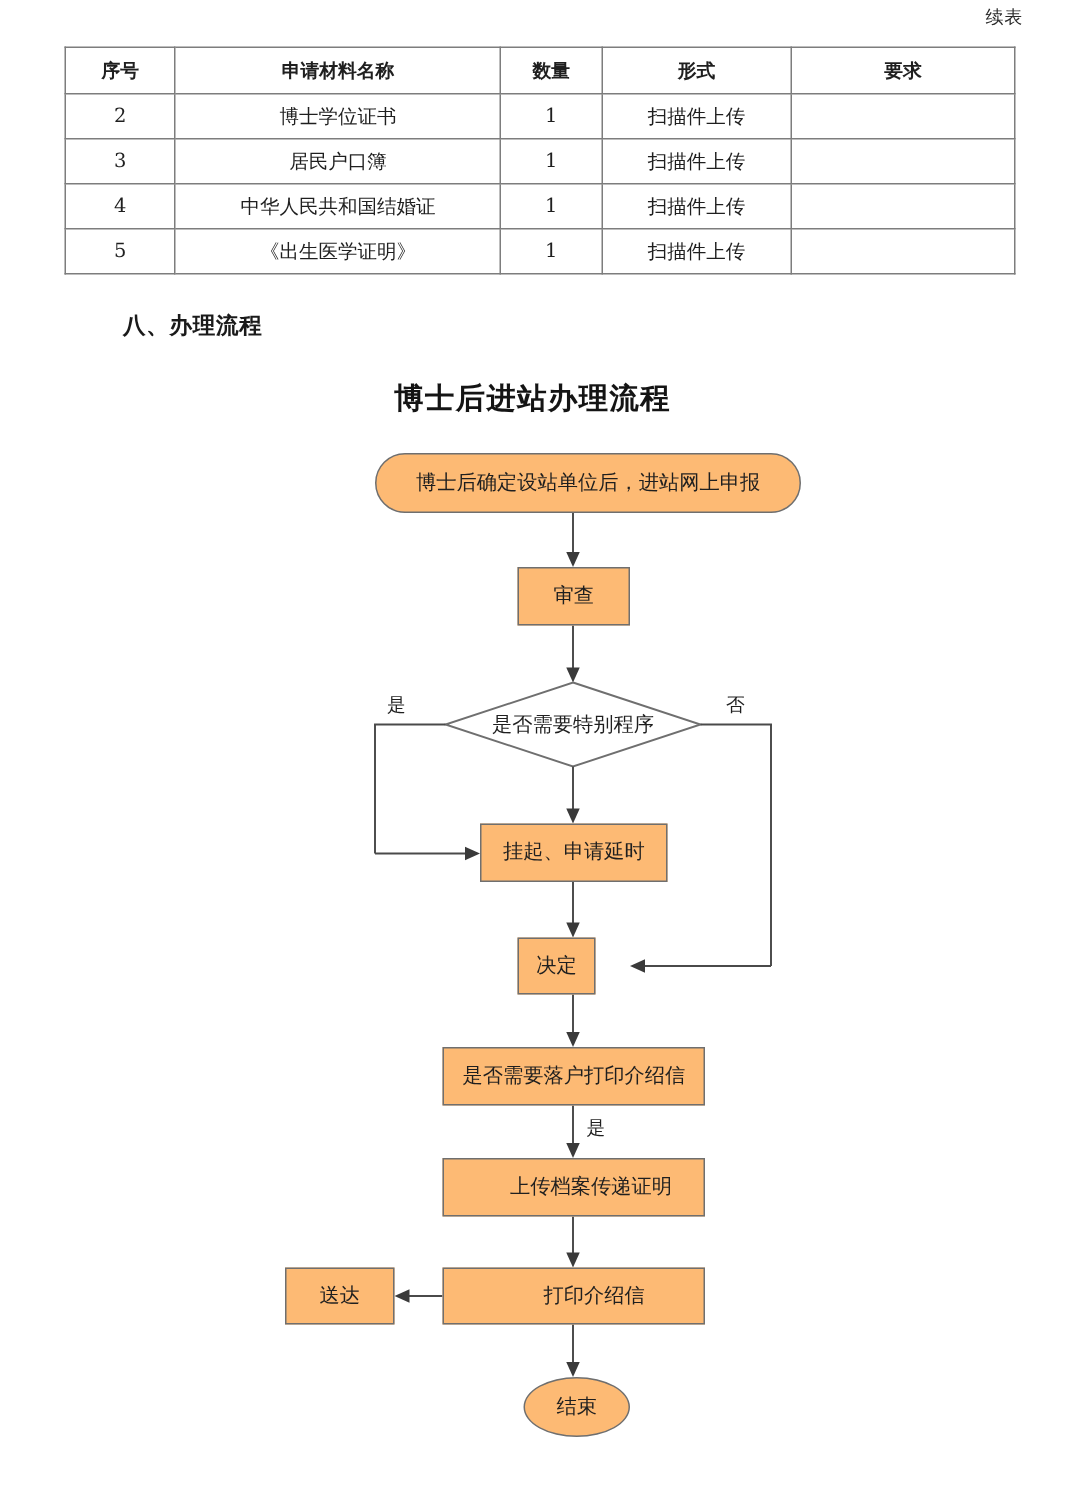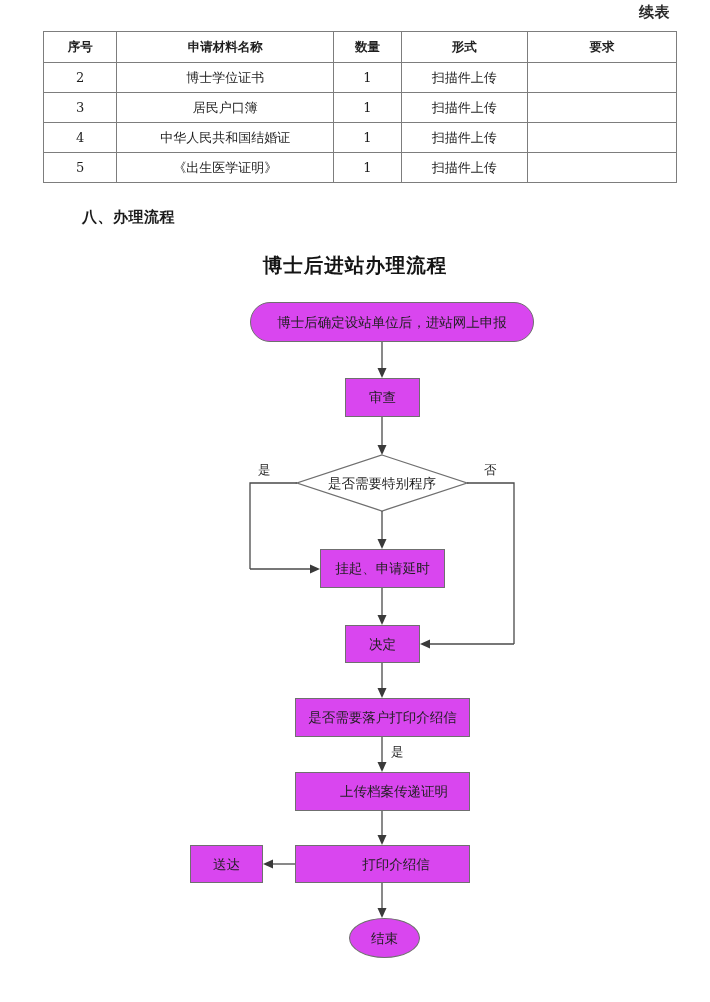--- a/index.html
+++ b/index.html
@@ -13,25 +13,24 @@
     position: relative;
     font-family: "DejaVu Serif", "Liberation Serif", serif;
     color: #1a1a1a;
     overflow: hidden;
   }
 
   
   #continued-label {
     position: absolute;
     top: 3px;
-    right: 40px;
-    font-size: 15px;
+    right: 28px;
+    font-size: 12px;
     color: #2b2b2b;
     letter-spacing: 0.5px;
-    font-weight: bold;
   }
 
   
   #materials-table {
     position: absolute;
     left: 43px;
     top: 31px;
     width: 634px;
     border-collapse: collapse;
     table-layout: fixed;
@@ -89,21 +88,21 @@
     font-size: 19.5px;
     font-weight: bold;
     color: #141414;
     letter-spacing: 1px;
   }
 
   .node {
     position: absolute;
     box-sizing: border-box;
     border: 1.3px solid #6f6f6f;
-    background: #d946ef;
+    background: #fdba74;
     display: flex;
     align-items: center;
     justify-content: center;
     font-size: 13.5px;
     color: #1f1f1f;
     text-align: center;
     line-height: 1.1;
   }
   .node.rounded { border-radius: 20px; }
   .node.ellipse { border-radius: 50%; }
@@ -234,21 +233,21 @@
   </svg>
 
   <div class="node rounded" style="left:250px; top:62px; width:284px; height:40px;">博士后确定设站单位后，进站网上申报</div>
 
   <div class="node" style="left:345px; top:138px; width:75px; height:39px;">审查</div>
 
   <div class="node diamond-label" style="left:302px; top:229px; width:160px; height:28px;">是否需要特别程序</div>
 
   <div class="node" style="left:320px; top:309px; width:125px; height:39px;">挂起、申请延时</div>
 
-  <div class="node" style="left:345px; top:385px; width:75px; height:38px;">决定</div>
+  <div class="node" style="left:345px; top:385px; width:52px; height:38px;">决定</div>
 
   <div class="node" style="left:295px; top:458px; width:175px; height:39px;">是否需要落户打印介绍信</div>
 
   <div class="node" style="left:295px; top:532px; width:175px; height:39px;padding-left:23px;">上传档案传递证明</div>
 
   <div class="node" style="left:295px; top:605px; width:175px; height:38px;padding-left:27px;">打印介绍信</div>
 
   <div class="node" style="left:190px; top:605px; width:73px; height:38px;">送达</div>
 
   <div class="node ellipse" style="left:349px; top:678px; width:71px; height:40px;">结束</div>

